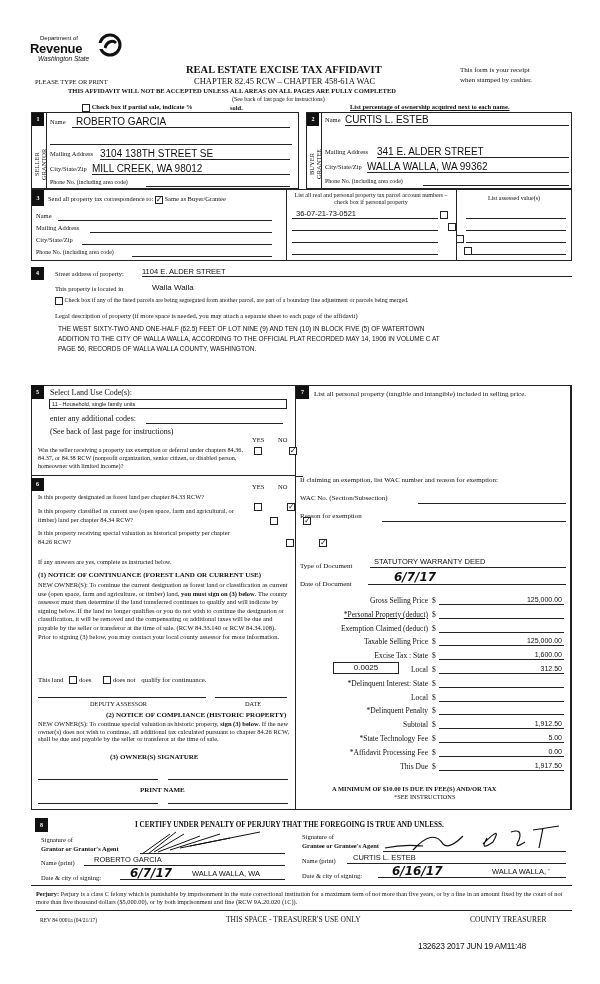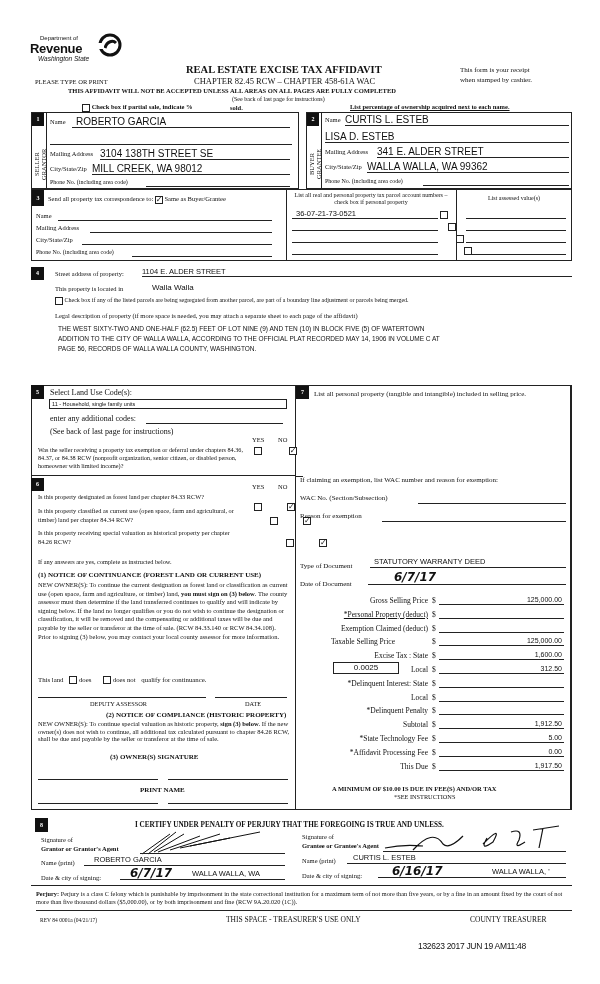--- a/index.html
+++ b/index.html
@@ -79,21 +79,20 @@
 <div class="box" style="left:306px;top:112px;width:266px;height:77px;">
   <div class="num" style="left:0;top:0;width:12px;height:13px;line-height:13px;">2</div>
   <div class="abs vert" style="left:1px;top:30px;width:12px;height:42px;">
     <span>BUYER</span><br><span>GRANTEE</span>
   </div>
   <div class="abs" style="left:14px;top:0;width:0;height:76px;border-left:1px solid #222;"></div>
   <div class="abs" style="left:18px;top:3px;width:244px;height:11px;">
     <span class="small">Name</span>
     <span class="abs ul fill" style="left:20px;top:-2px;width:224px;height:12px;line-height:11px;">CURTIS L. ESTEB</span>
   </div>
-  <div class="abs ul fill" style="left:18px;top:18px;width:244px;height:12px;line-height:11px;">LISA D. ESTEB</div>
   <div class="abs" style="left:18px;top:35px;width:244px;height:11px;">
     <span class="small">Mailing Address</span>
     <span class="abs ul fill" style="left:52px;top:-2px;width:192px;height:12px;line-height:11px;">341 E. ALDER STREET</span>
   </div>
   <div class="abs" style="left:18px;top:50px;width:244px;height:11px;">
     <span class="small">City/State/Zip</span>
     <span class="abs ul fill" style="left:42px;top:-2px;width:202px;height:12px;line-height:11px;">WALLA WALLA, WA  99362</span>
   </div>
   <div class="abs" style="left:18px;top:64px;width:244px;height:10px;">
     <span class="small" style="font-size:6px;">Phone No. (including area code)</span>
@@ -224,21 +223,21 @@
 <div id="fee-rows">
     <div class="fee-label" style="left: 298px; top: 596px;">Gross Selling Price</div>
     <div class="abs" style="left: 432px; top: 596px; font-size: 7.5px;">$</div>
     <div class="fee-line" style="left: 439px; top: 595px;">125,000.00</div>
     <div class="fee-label" style="left: 298px; top: 610px; text-decoration: underline;">*Personal Property (deduct)</div>
     <div class="abs" style="left: 432px; top: 610px; font-size: 7.5px;">$</div>
     <div class="fee-line" style="left: 439px; top: 609px;"></div>
     <div class="fee-label" style="left: 298px; top: 624px;">Exemption Claimed (deduct)</div>
     <div class="abs" style="left: 432px; top: 624px; font-size: 7.5px;">$</div>
     <div class="fee-line" style="left: 439px; top: 623px;"></div>
-    <div class="fee-label" style="left: 298px; top: 637px; text-align: center;">Taxable Selling Price</div>
+    <div class="fee-label" style="left: 298px; top: 637px;">Taxable Selling Price</div>
     <div class="abs" style="left: 432px; top: 637px; font-size: 7.5px;">$</div>
     <div class="fee-line" style="left: 439px; top: 636px;">125,000.00</div>
     <div class="fee-label" style="left: 298px; top: 651px;">Excise Tax : State</div>
     <div class="abs" style="left: 432px; top: 651px; font-size: 7.5px;">$</div>
     <div class="fee-line" style="left: 439px; top: 650px;">1,600.00</div>
     <div class="fee-label" style="left: 298px; top: 665px;">Local</div>
     <div class="abs" style="left: 432px; top: 665px; font-size: 7.5px;">$</div>
     <div class="fee-line" style="left: 439px; top: 664px;">312.50</div>
     <div class="fee-label" style="left: 298px; top: 679px;">*Delinquent Interest: State</div>
     <div class="abs" style="left: 432px; top: 679px; font-size: 7.5px;">$</div>

